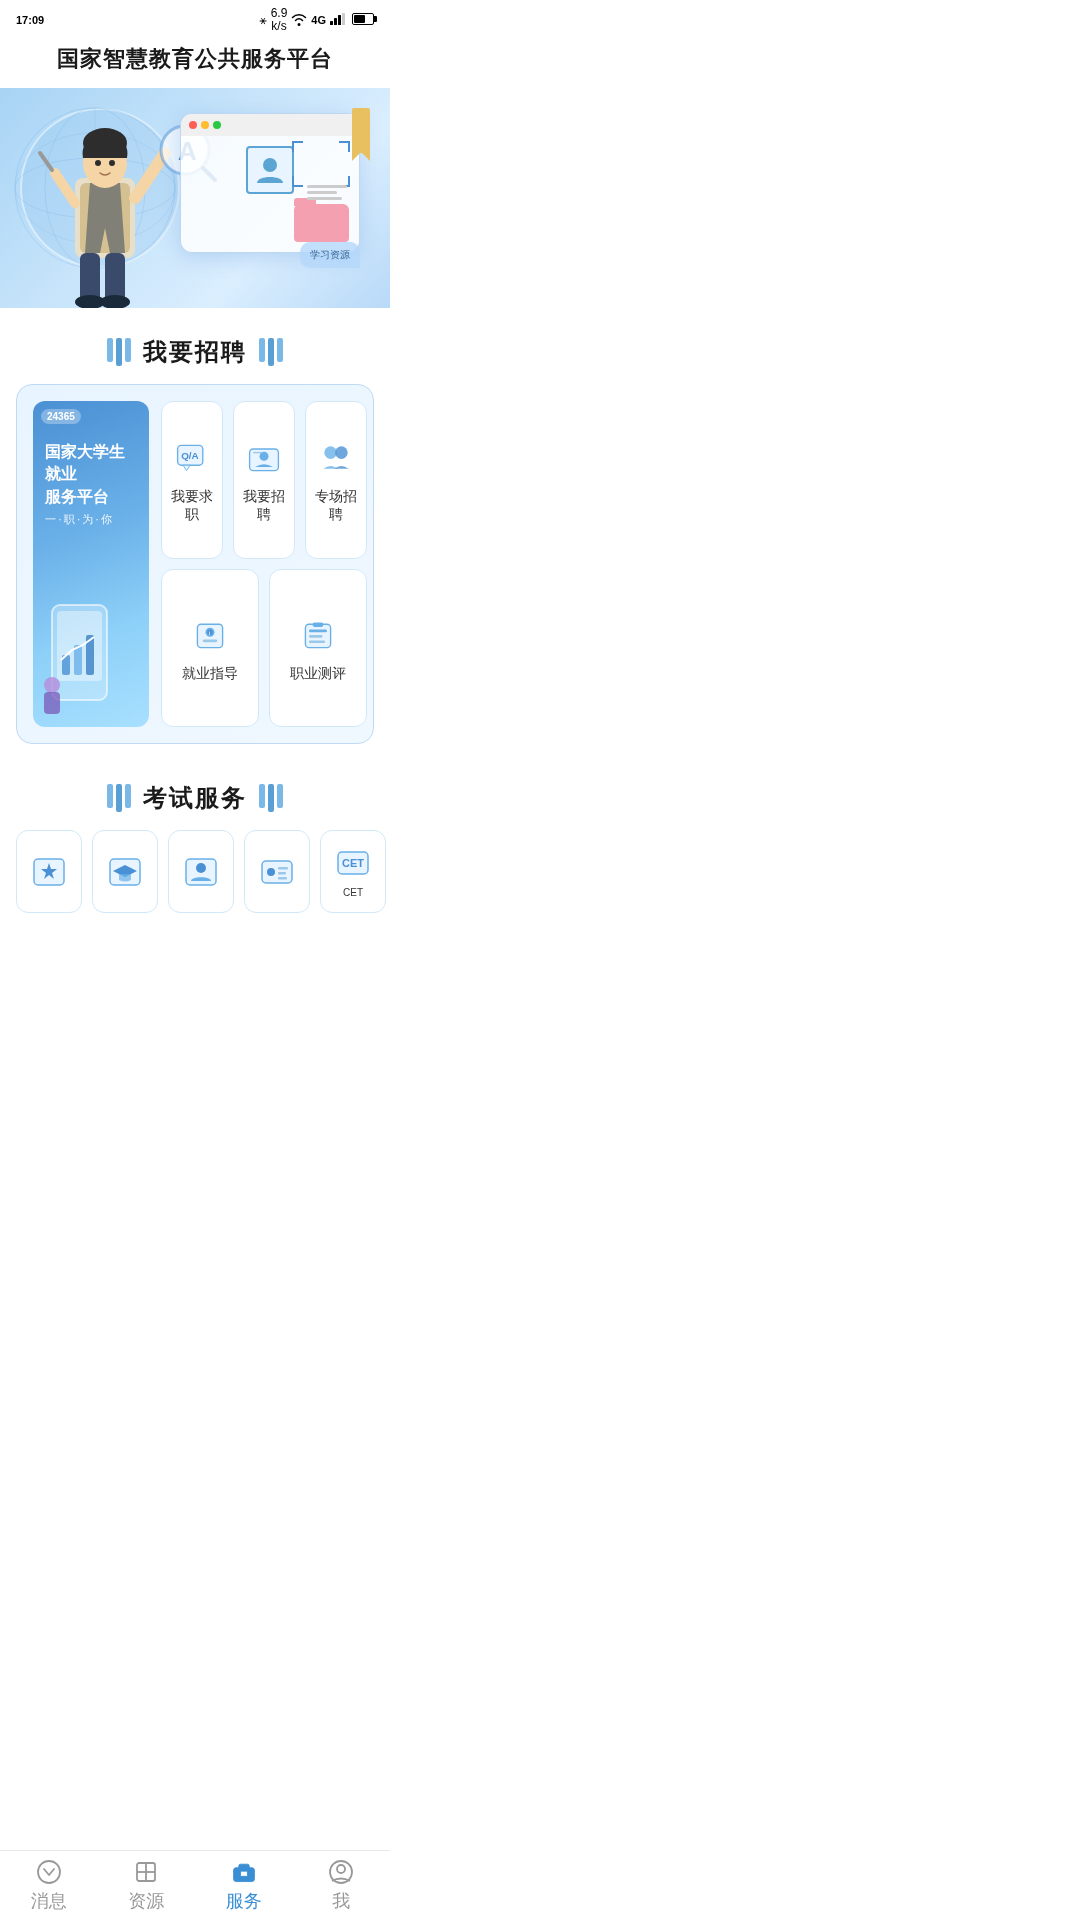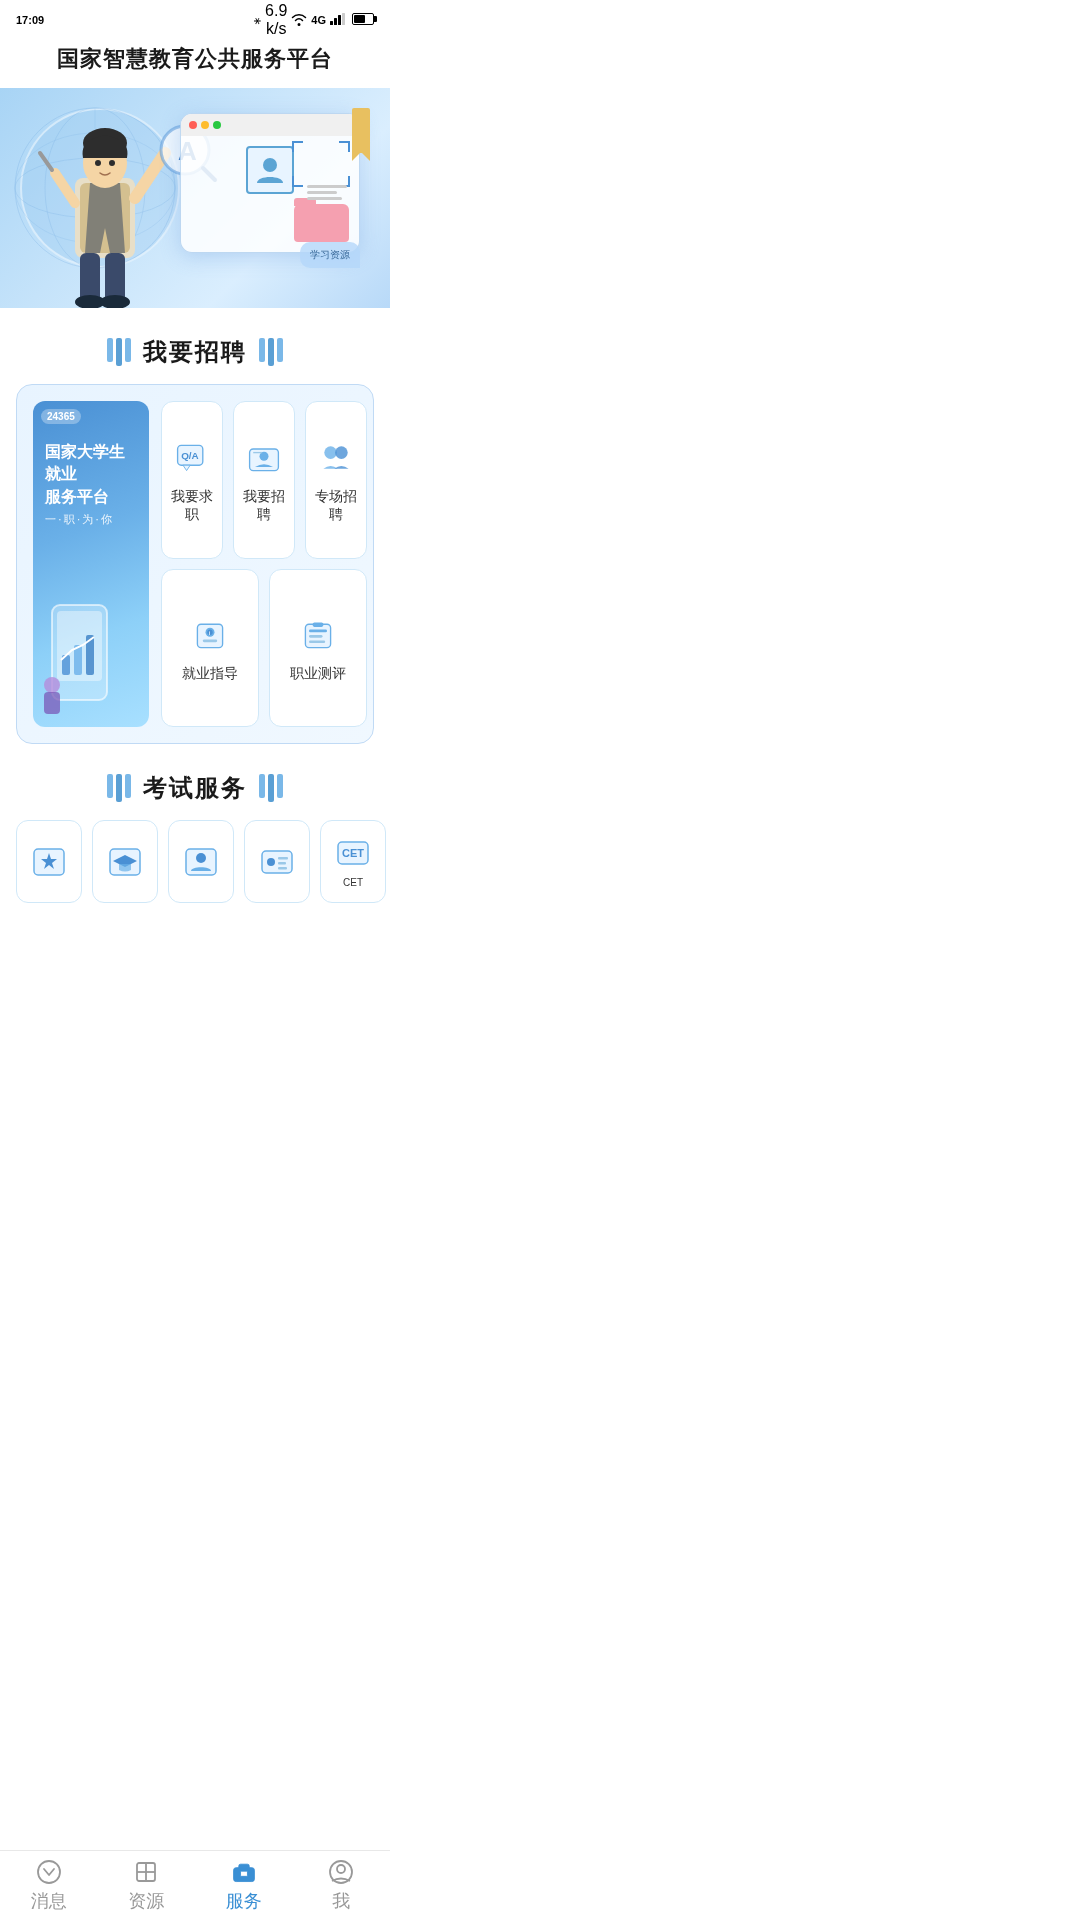--- a/index.html
+++ b/index.html
@@ -257,20 +257,21 @@
     }
 
     
     .icon-qa svg, .icon-recruit svg, .icon-special svg, .icon-guide svg, .icon-career svg, .icon-intern svg {
       width: 36px;
       height: 36px;
     }
 
     
     .exam-section {
+      padding-top: 10px;
     }
     .exam-cards-row {
       display: flex;
       gap: 10px;
       padding: 0 16px 16px;
       overflow-x: auto;
     }
     .exam-card {
       flex: 0 0 calc(20% - 8px);
       min-width: 66px;
@@ -332,21 +333,21 @@
     
     .exam-cards-row::-webkit-scrollbar { display: none; }
   </style>
 </head>
 <body>
 
 <div class="status-bar">
   <div class="status-time">17:09</div>
   <div class="status-icons">
     <span>⚹</span>
-    <span style="font-size:16px;line-height:1.1;text-align:center">6.9<br>k/s</span>
+    <span style="font-size:12px;line-height:1.1;text-align:center">6.9<br>k/s</span>
     <span>
       <svg width="16" height="14" viewBox="0 0 16 14" fill="none">
         <path d="M8 11a1.5 1.5 0 1 1 0 3 1.5 1.5 0 0 1 0-3z" fill="#000"></path>
         <path d="M4.5 8.5C5.6 7.4 6.7 6.8 8 6.8s2.4.6 3.5 1.7" stroke="#000" stroke-width="1.5" fill="none" stroke-linecap="round"></path>
         <path d="M1.5 5.5C3.3 3.7 5.5 2.8 8 2.8s4.7.9 6.5 2.7" stroke="#000" stroke-width="1.5" fill="none" stroke-linecap="round"></path>
       </svg>
     </span>
     <span style="font-size:11px;font-weight:600">4G</span>
     <span>
       <svg width="16" height="12" viewBox="0 0 16 12">

